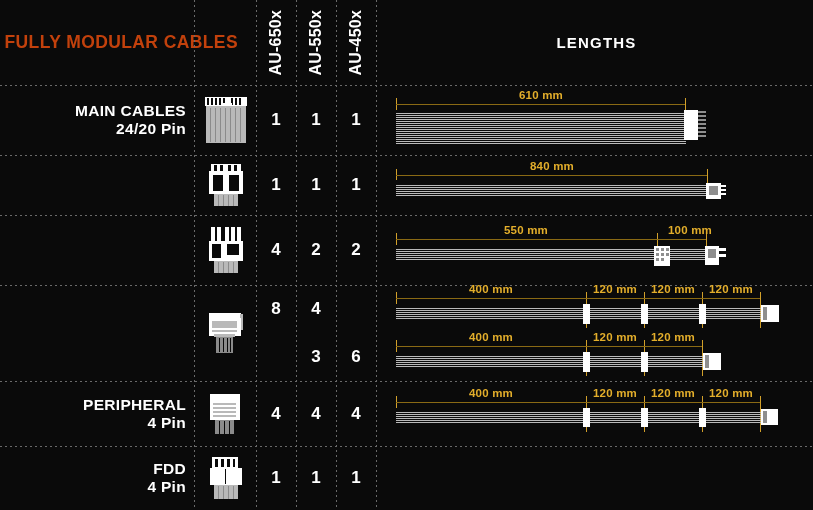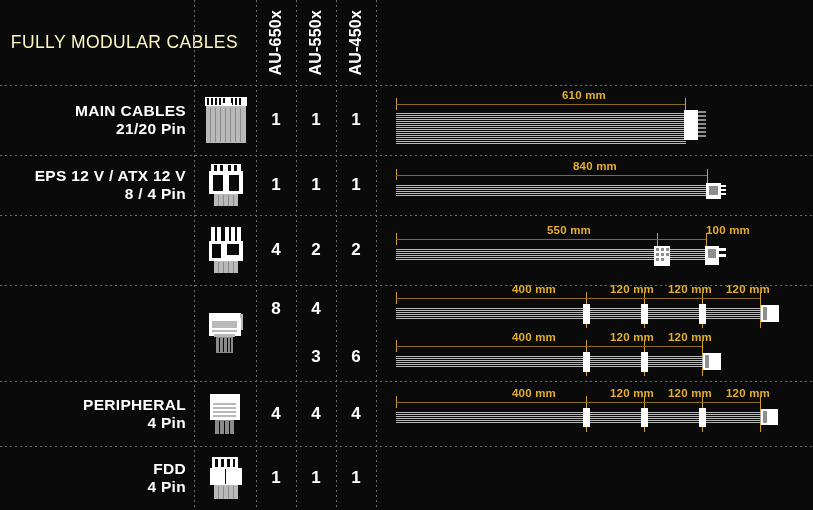--- a/index.html
+++ b/index.html
@@ -29,21 +29,21 @@
     background-image:linear-gradient(to right,#6a6a6a 0 2px, transparent 2px 5px);
     background-size:5px 1px;
   }
 
   
   #header { position:absolute; left:0; top:0; width:813px; height:85px; }
   #title {
     position:absolute; left:0; top:0; width:243px; height:85px;
     display:flex; align-items:center; justify-content:flex-end;
     padding-right:5px;
-    font-weight:normal; font-size:17.5px; letter-spacing:.4px; color:#fef9c3;
+    font-weight:bold; font-size:17.5px; letter-spacing:.4px; color:#c2410c;
     white-space:nowrap;
   }
   .model-head {
     position:absolute; top:0; height:85px; width:40px;
     display:flex; align-items:center; justify-content:center;
   }
   .model-head span {
     writing-mode:vertical-rl; transform:rotate(180deg);
     font-weight:bold; font-size:16px; letter-spacing:.2px; color:#fff;
     white-space:nowrap;
@@ -70,21 +70,21 @@
   .qty {
     position:absolute; width:40px;
     display:flex; align-items:center; justify-content:center;
     font-weight:bold; font-size:17px; color:#fff;
   }
   .lencell { position:absolute; left:380px; top:0; width:433px; height:100%; }
   .dimline { position:absolute; height:1px; background:#8a6a14; }
   .dimtick { position:absolute; width:1px; background:#d2a02a; }
   .dimlabel {
     position:absolute; color:#E3AE2B; font-weight:bold; font-size:11.5px;
-    letter-spacing:.2px; white-space:nowrap; text-align:right;
+    letter-spacing:.2px; white-space:nowrap; text-align:center;
   }
   .wires { position:absolute; }
   .wires i {
     display:block; height:1px; background:#b9b9b9; margin-bottom:1px;
   }
   .conn { position:absolute; background:#fff; }
   .conn.dk   { background:#8e8e8e; }
 
   
   .ic { position:relative; }
@@ -104,39 +104,40 @@
     <div class="model-head" style="left:256px">
       <span>AU-650x</span>
     </div>
     <div class="model-head" style="left:296px">
       <span>AU-550x</span>
     </div>
     <div class="model-head" style="left:336px">
       <span>AU-450x</span>
     </div>
 
+    <div id="lengths-head">LENGTHS</div>
   </div>
 
   <div class="vline" style="left:194px;top:0;height:510px"></div>
   <div class="vline" style="left:256px;top:0;height:510px"></div>
   <div class="vline" style="left:296px;top:0;height:510px"></div>
   <div class="vline" style="left:336px;top:0;height:510px"></div>
   <div class="vline" style="left:376px;top:0;height:510px"></div>
 
   <div class="hline" style="top:85px"></div>
   <div class="hline" style="top:155px"></div>
   <div class="hline" style="top:215px"></div>
   <div class="hline" style="top:285px"></div>
   <div class="hline" style="top:381px"></div>
   <div class="hline" style="top:446px"></div>
 
   <div class="row" style="top:85px;height:70px">
     <div class="rlabel">
       <div class="l1">MAIN CABLES</div>
-      <div class="l2">21/20 Pin</div>
+      <div class="l2">24/20 Pin</div>
     </div>
     <div class="ricon">
       <div class="ic" style="width:42px;height:46px">
         <u style="left:0;top:0;width:42px;height:9px"></u>
         <u class="k" style="left:2px;top:1px;width:2px;height:7px"></u>
         <u class="k" style="left:6px;top:1px;width:2px;height:7px"></u>
         <u class="k" style="left:10px;top:1px;width:2px;height:7px"></u>
         <u class="k" style="left:14px;top:1px;width:2px;height:7px"></u>
         <u class="k" style="left:18px;top:1px;width:2px;height:7px"></u>
         <u class="k" style="left:26px;top:1px;width:2px;height:7px"></u>
@@ -186,24 +187,20 @@
       <div class="conn dk" style="left:318px;top:34px;width:8px;height:2px"></div>
       <div class="conn dk" style="left:318px;top:38px;width:8px;height:2px"></div>
       <div class="conn dk" style="left:318px;top:42px;width:8px;height:2px"></div>
       <div class="conn dk" style="left:318px;top:46px;width:8px;height:2px"></div>
       <div class="conn dk" style="left:318px;top:50px;width:8px;height:2px"></div>
       <div class="conn" style="left:307px;top:36px;width:8px;height:8px"></div>
     </div>
   </div>
 
   <div class="row" style="top:155px;height:60px">
-    <div class="rlabel">
-      <div class="l1">EPS 12 V / ATX 12 V</div>
-      <div class="l2">8 / 4 Pin</div>
-    </div>
     <div class="ricon">
       <div class="ic" style="width:34px;height:42px">
         <u style="left:2px;top:0;width:30px;height:8px"></u>
         <u class="k" style="left:5px;top:1px;width:3px;height:6px"></u>
         <u class="k" style="left:11px;top:1px;width:3px;height:6px"></u>
         <u class="k" style="left:19px;top:1px;width:3px;height:6px"></u>
         <u class="k" style="left:25px;top:1px;width:3px;height:6px"></u>
         <u style="left:0;top:7px;width:34px;height:23px"></u>
         <u class="k" style="left:4px;top:11px;width:11px;height:16px"></u>
         <u class="k" style="left:19px;top:11px;width:11px;height:16px"></u>

